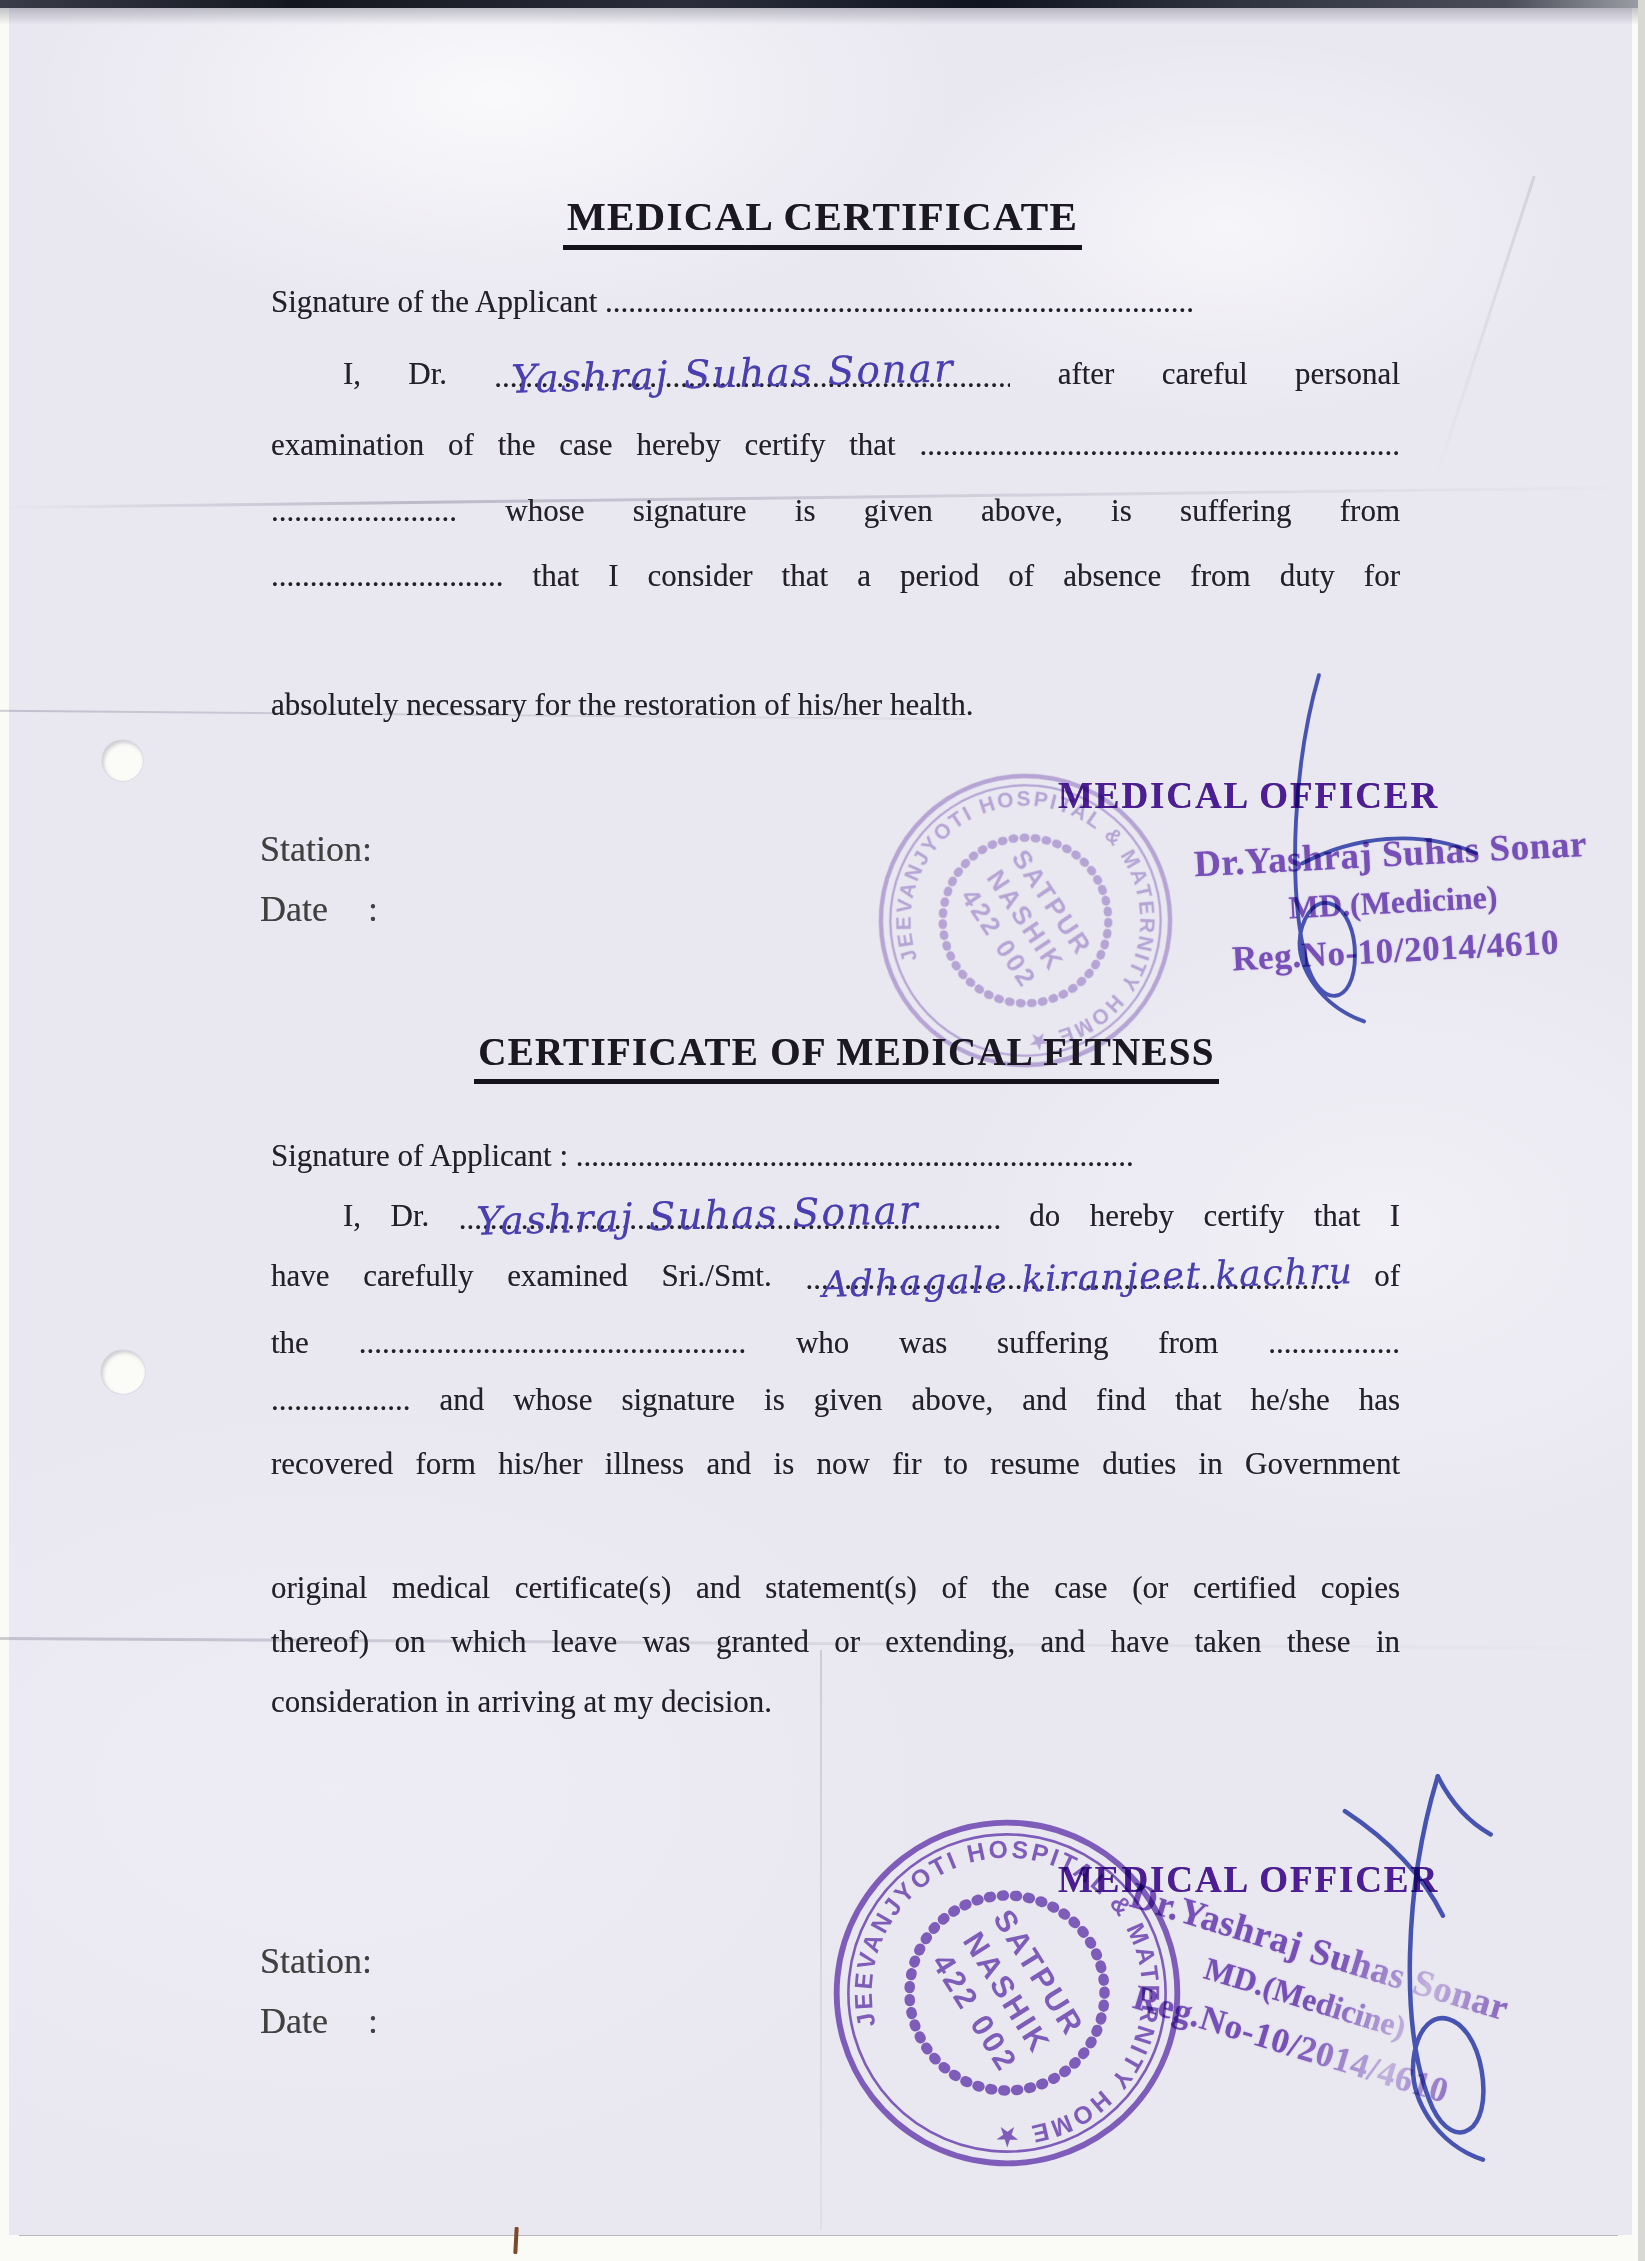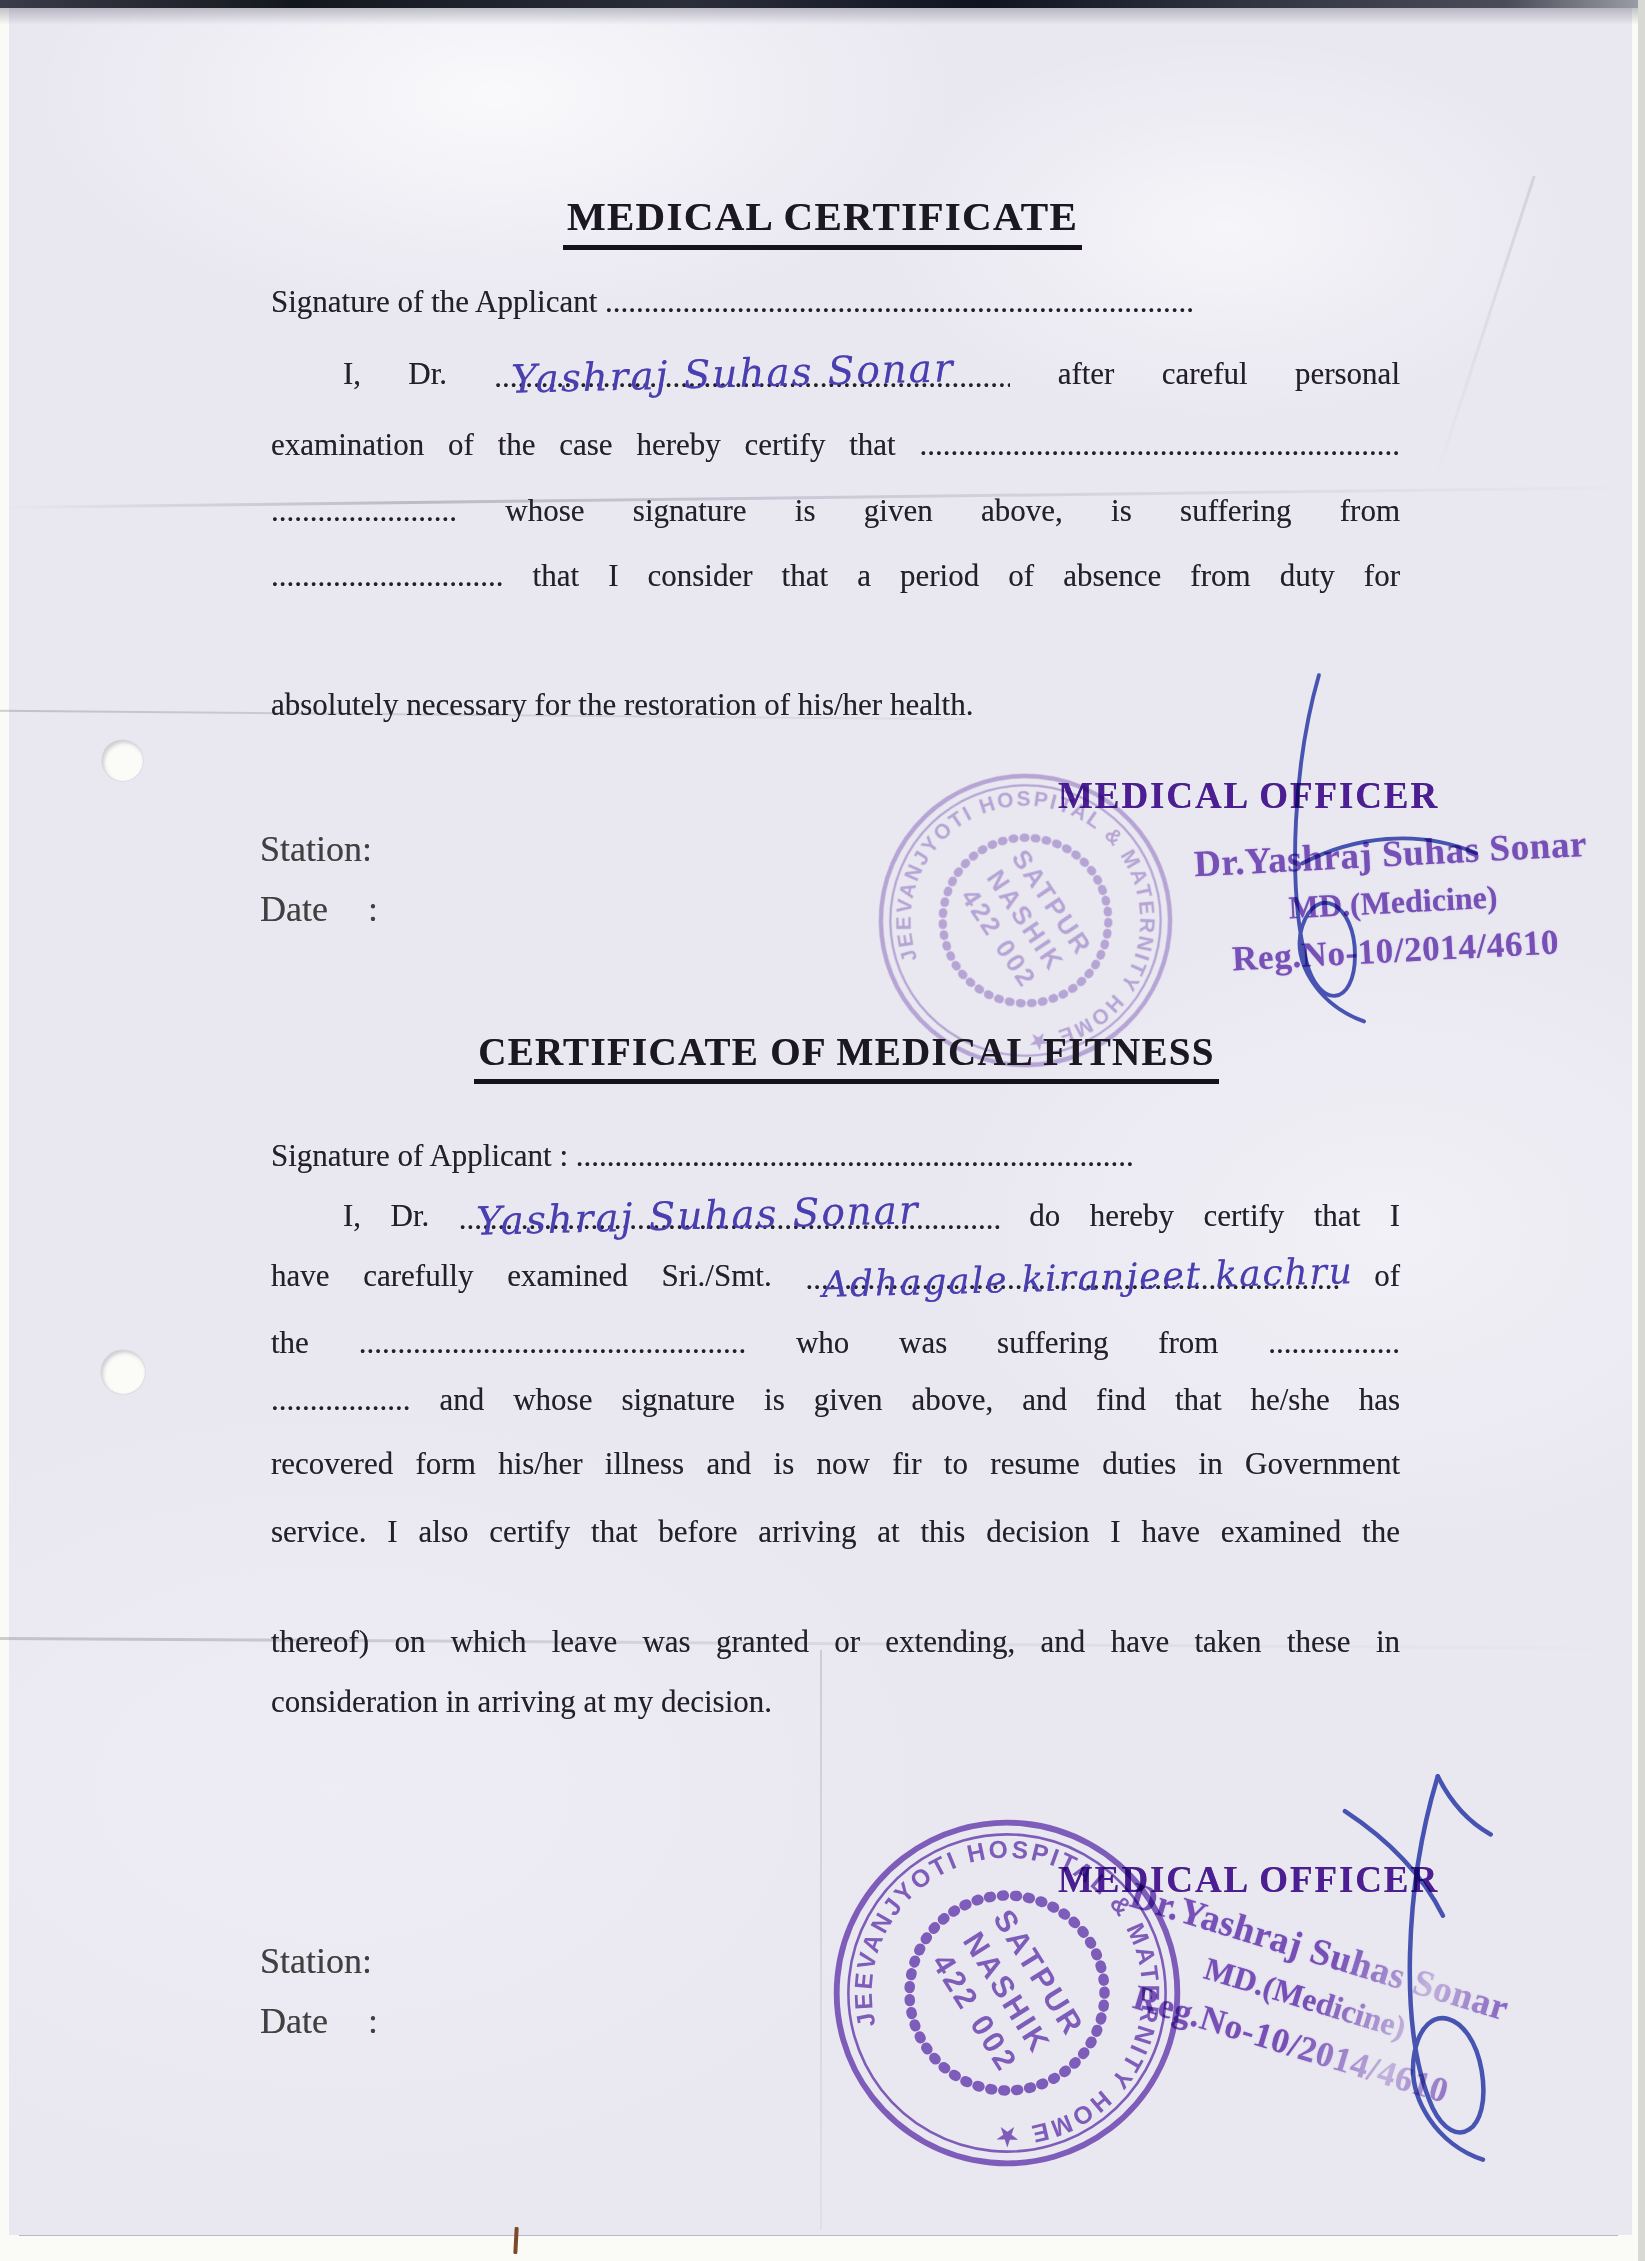--- a/index.html
+++ b/index.html
@@ -157,21 +157,21 @@
     <span class="dotwrap" style="width:535px;">
       <span class="dotclip">................................................................................</span>
       <span class="hw" style="font-size:36px;">Adhagale kiranjeet kachru</span>
     </span>
     <span>of</span>
   </div>
 
   <div class="line jst" style="top:1325px;">the .................................................. who was suffering from .................</div>
   <div class="line jst" style="top:1382px;">.................. and whose signature is given above, and find that he/she has</div>
   <div class="line jst" style="top:1446px;">recovered form his/her illness and is now fir to resume duties in Government</div>
-  <div class="line jst" style="top:1514px;">service. I also certify that before arriving at this decision I have examined the</div>
+  <div class="line jst" style="top:1570px;">original medical certificate(s) and statement(s) of the case (or certified copies</div>
   <div class="line jst" style="top:1624px;">thereof) on which leave was granted or extending, and have taken these in</div>
   <div class="line" style="top:1684px;">consideration in arriving at my decision.</div>
 
   <div class="label" style="top:1940px;">
     <span>Station:</span>
   </div>
   <div class="label" style="top:2000px;">
     <span>Date</span><span class="colon">:</span>
   </div>
 

